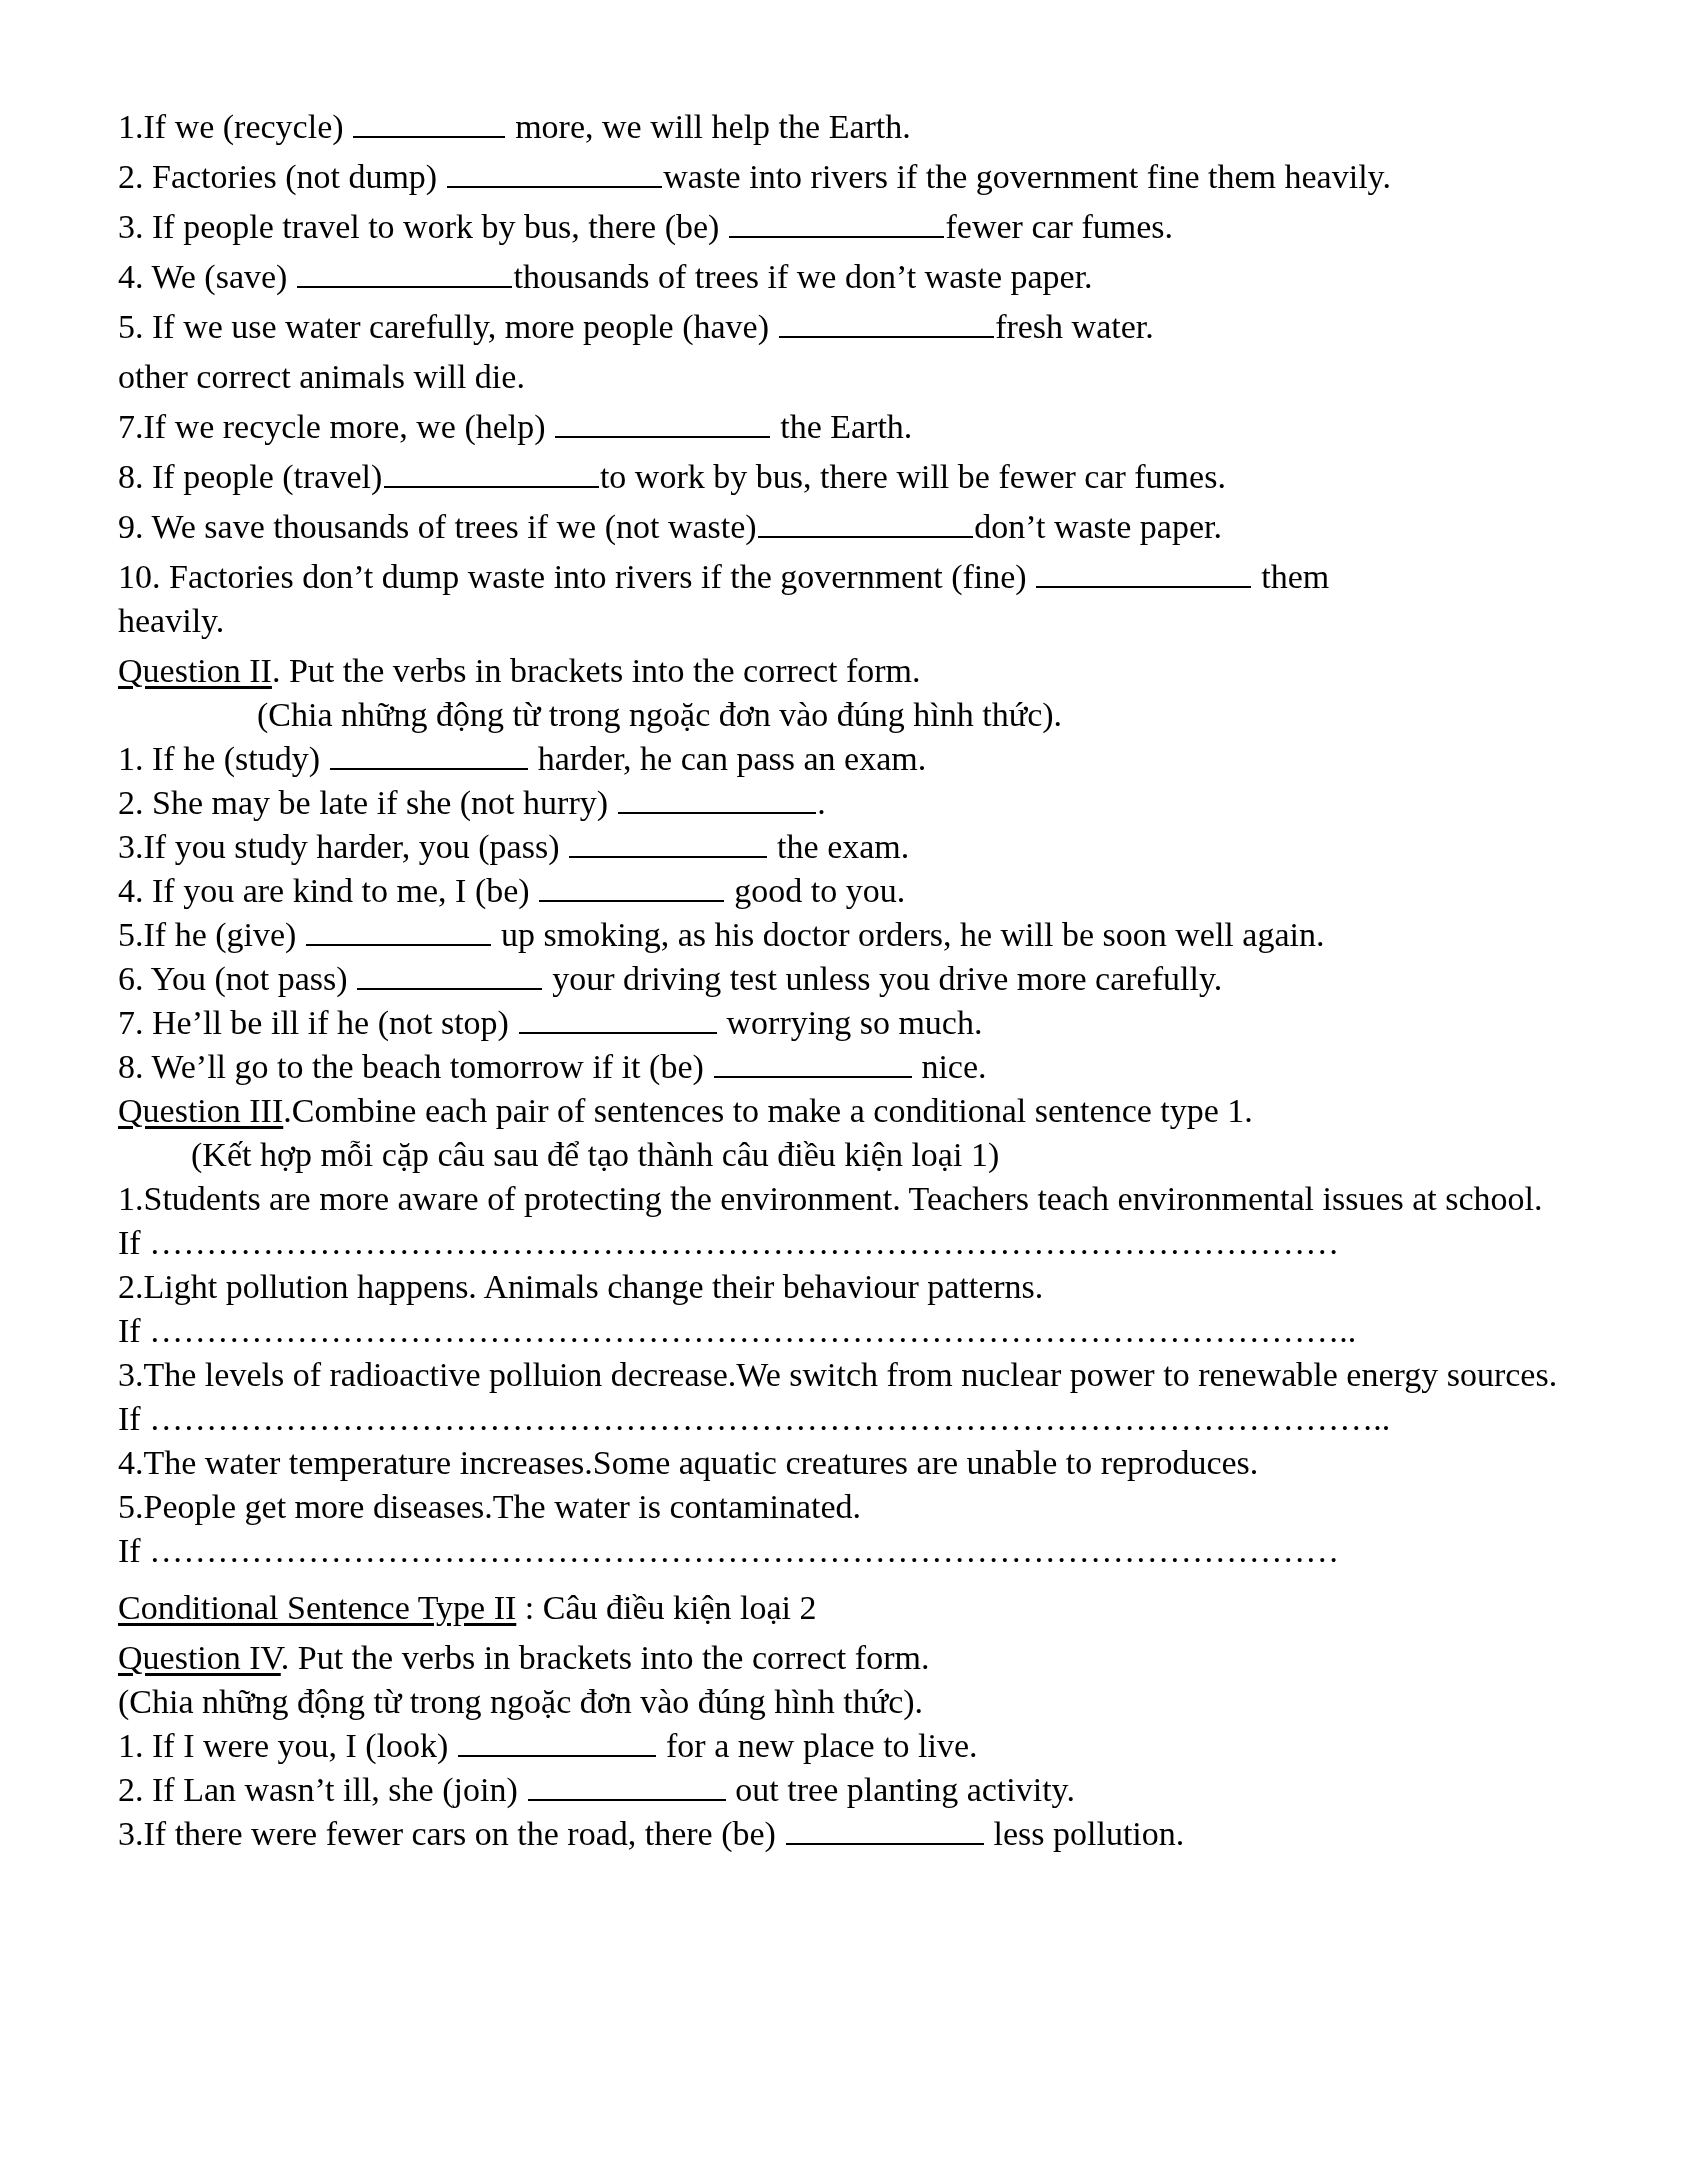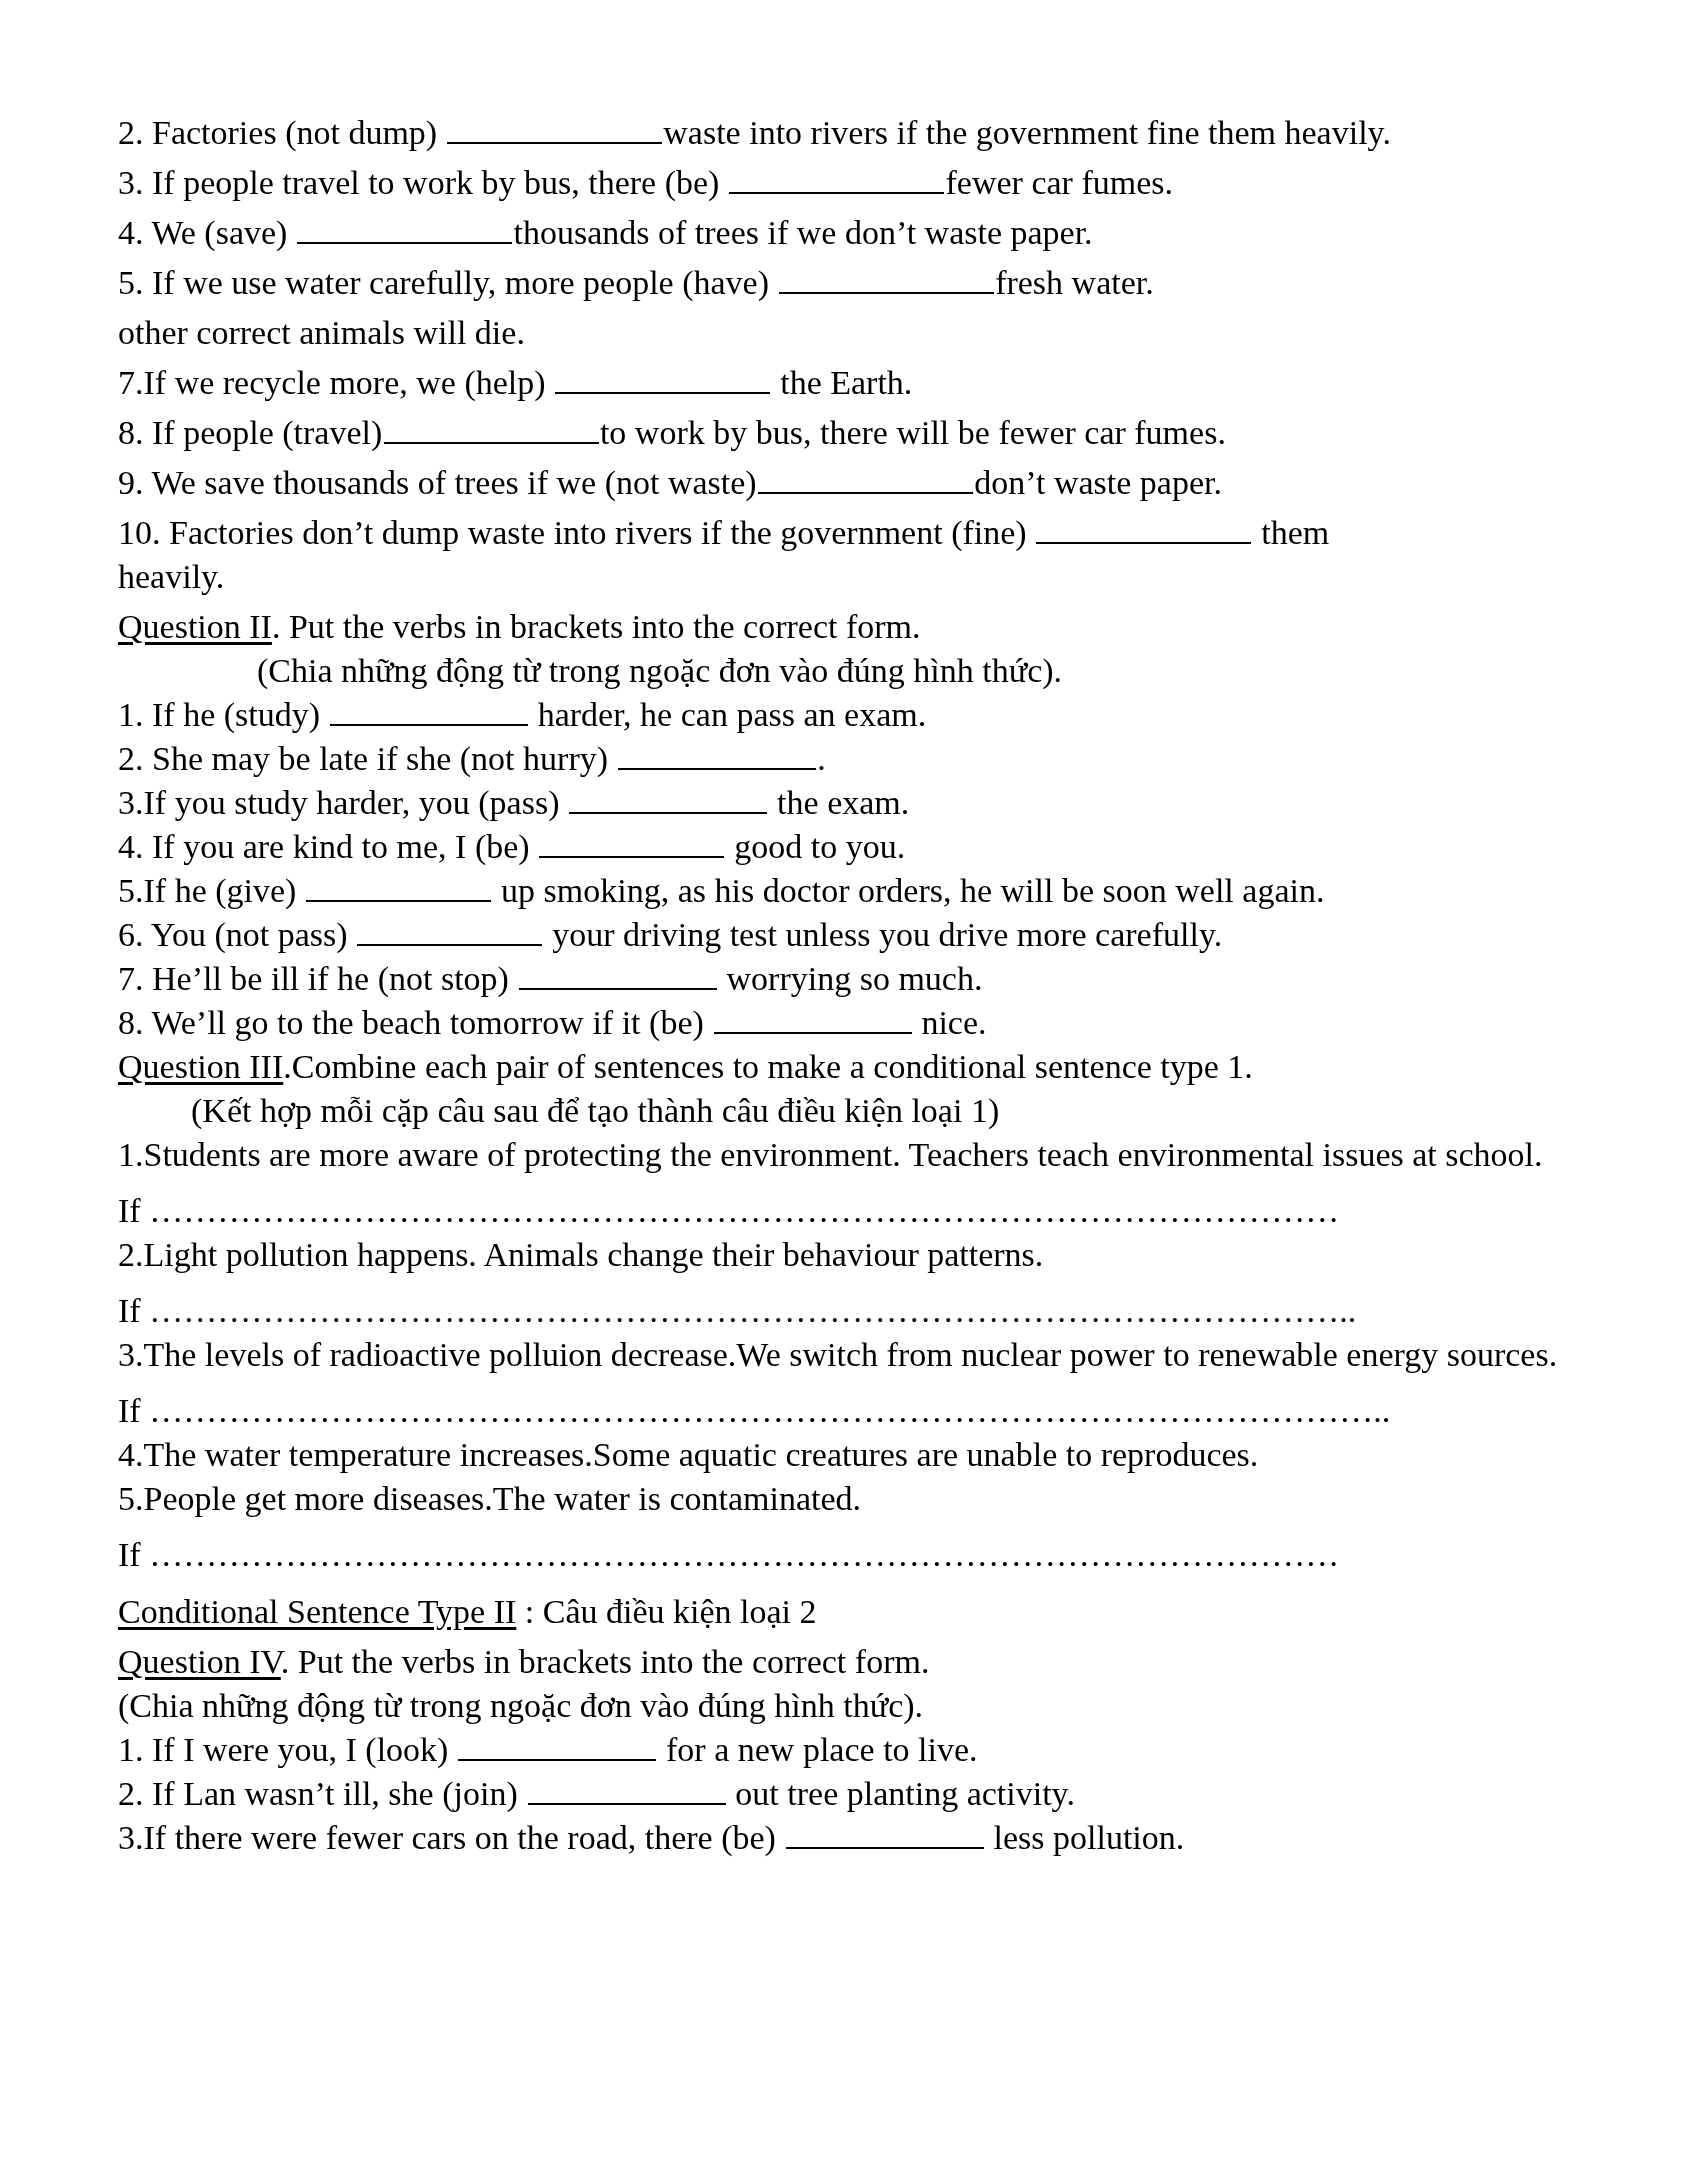--- a/index.html
+++ b/index.html
@@ -11,27 +11,28 @@
   }
   .line { white-space: nowrap; }
   .justify { text-align: justify; text-align-last: left; white-space: normal; font-family: Liberation Serif, serif; }
   .gap { height: 6px; }
   .blank { display: inline-block; border-bottom: 2.6px solid #000; height: 29px; vertical-align: baseline; margin: 0 1.3px; }
   .w1 { width: 152px; } .w2 { width: 185px; } .w4 { width: 198px; } .w5 { width: 215px; }
   .b { font-weight: normal; }
   .u { text-decoration: underline; text-decoration-thickness: 2.6px; text-underline-offset: 4px; }
   .indent1 { padding-left: 139px; }
   .indent2 { padding-left: 73px; }
-  .dots { letter-spacing: 0px; margin-top: 12px; }
+  .dots { letter-spacing: 0px; }
 </style>
 </head>
 <body>
 
 <div class="page">
 
+  <div class="line"><span>1.If we (recycle) </span><span class="blank w1"></span><span> more, we will help the Earth.</span></div>
   <div class="gap"></div>
   <div class="line"><span>2. Factories (not dump) </span><span class="blank w5"></span><span>waste into rivers if the government fine them heavily.</span></div>
   <div class="gap"></div>
   <div class="line"><span>3. If people travel to work by bus, there (be)  </span><span class="blank w5"></span><span>fewer car fumes.</span></div>
   <div class="gap"></div>
   <div class="line"><span>4. We (save)  </span><span class="blank w5"></span><span>thousands of trees if we don’t waste paper.</span></div>
   <div class="gap"></div>
   <div class="line"><span>5. If we use water carefully, more people (have) </span><span class="blank w5"></span><span>fresh water.</span></div>
   <div class="gap"></div>
   <div class="line">other correct animals will die.</div>

